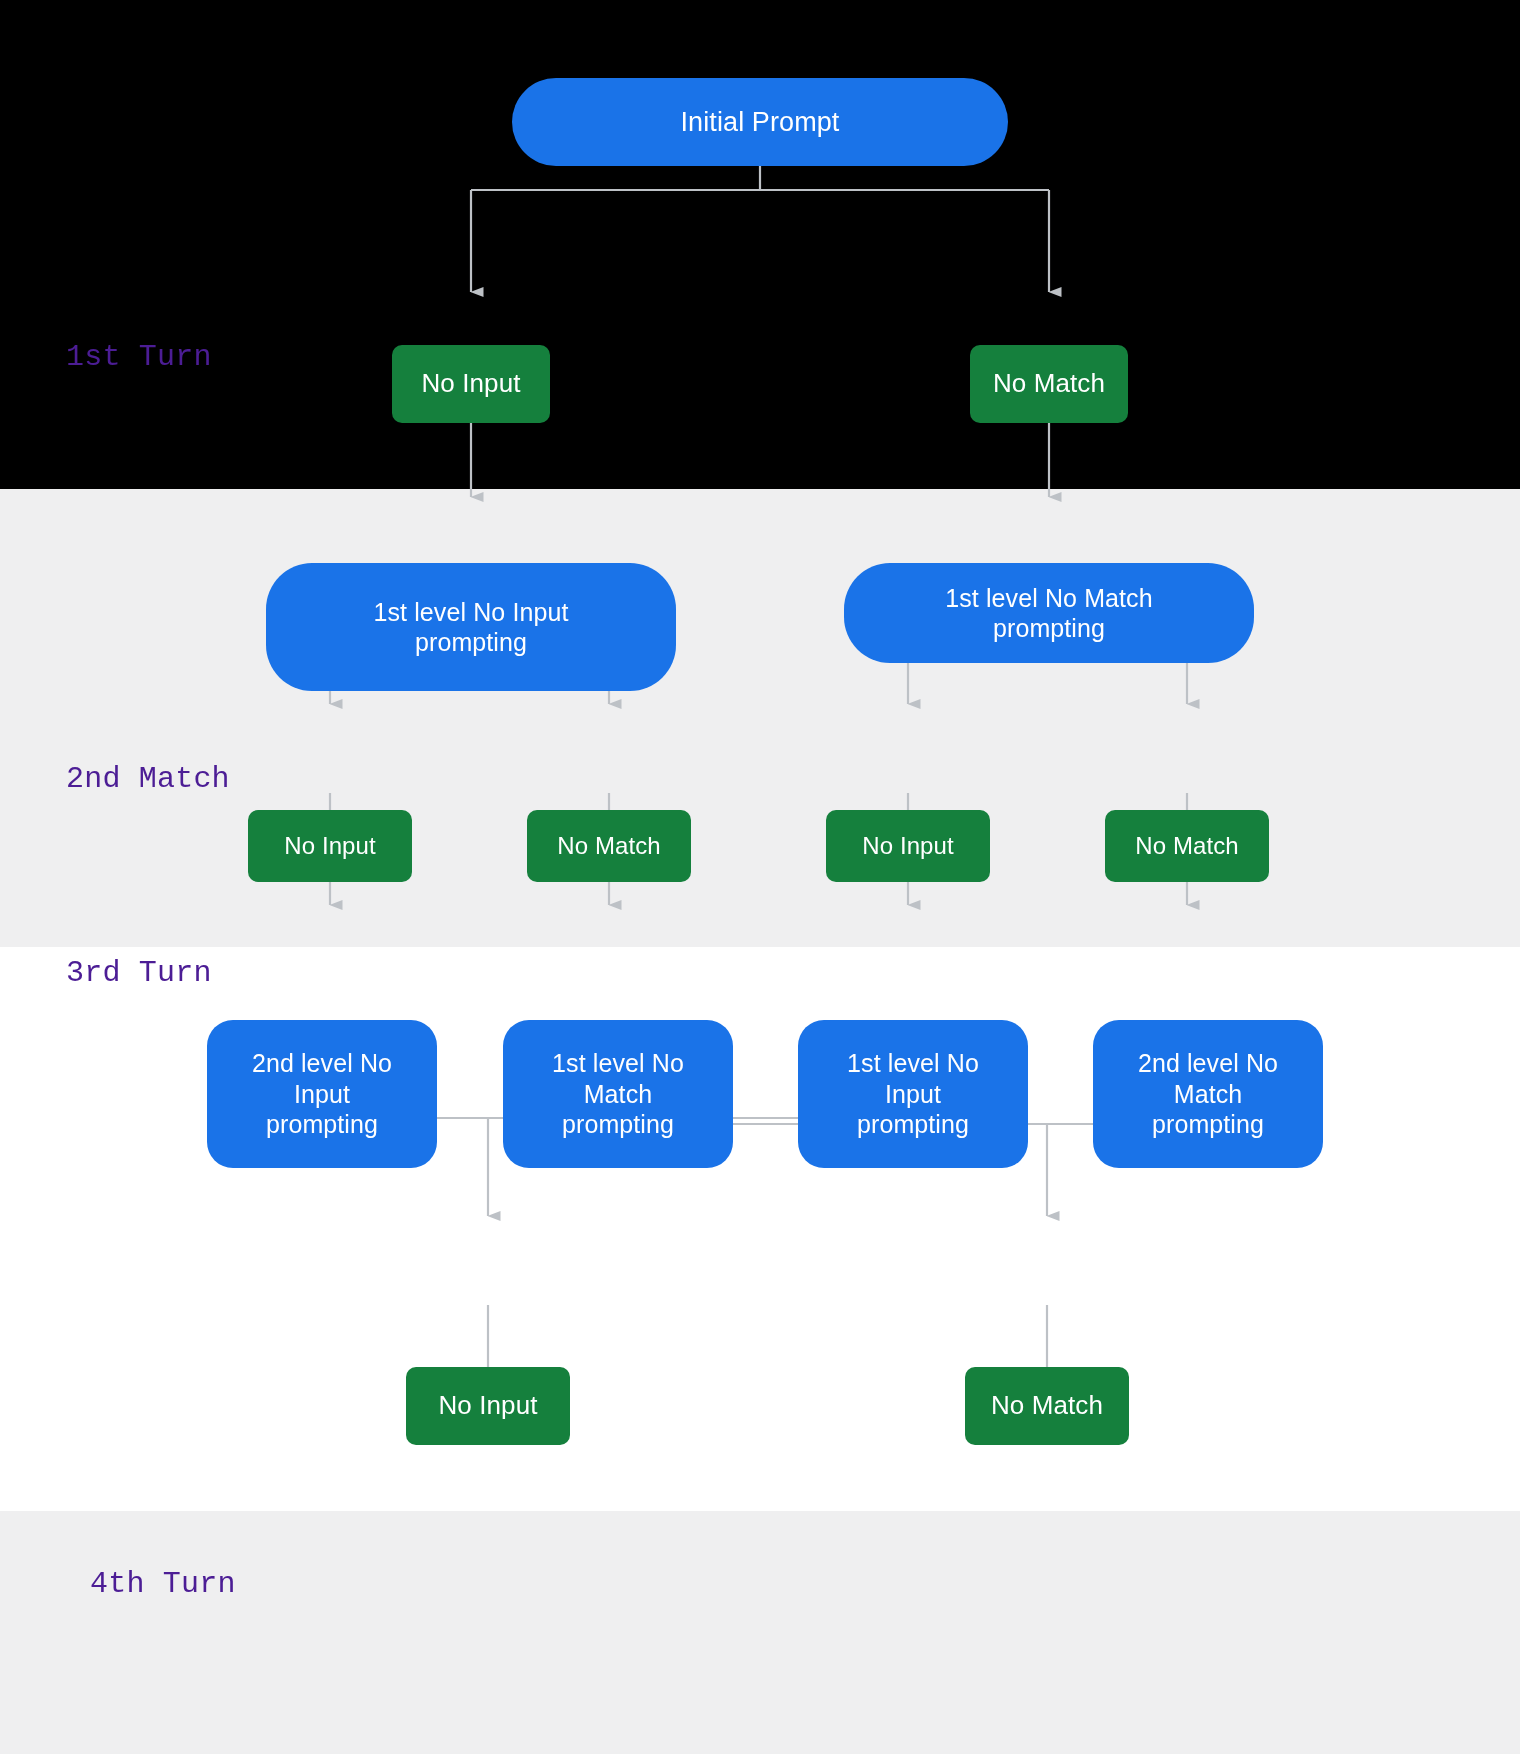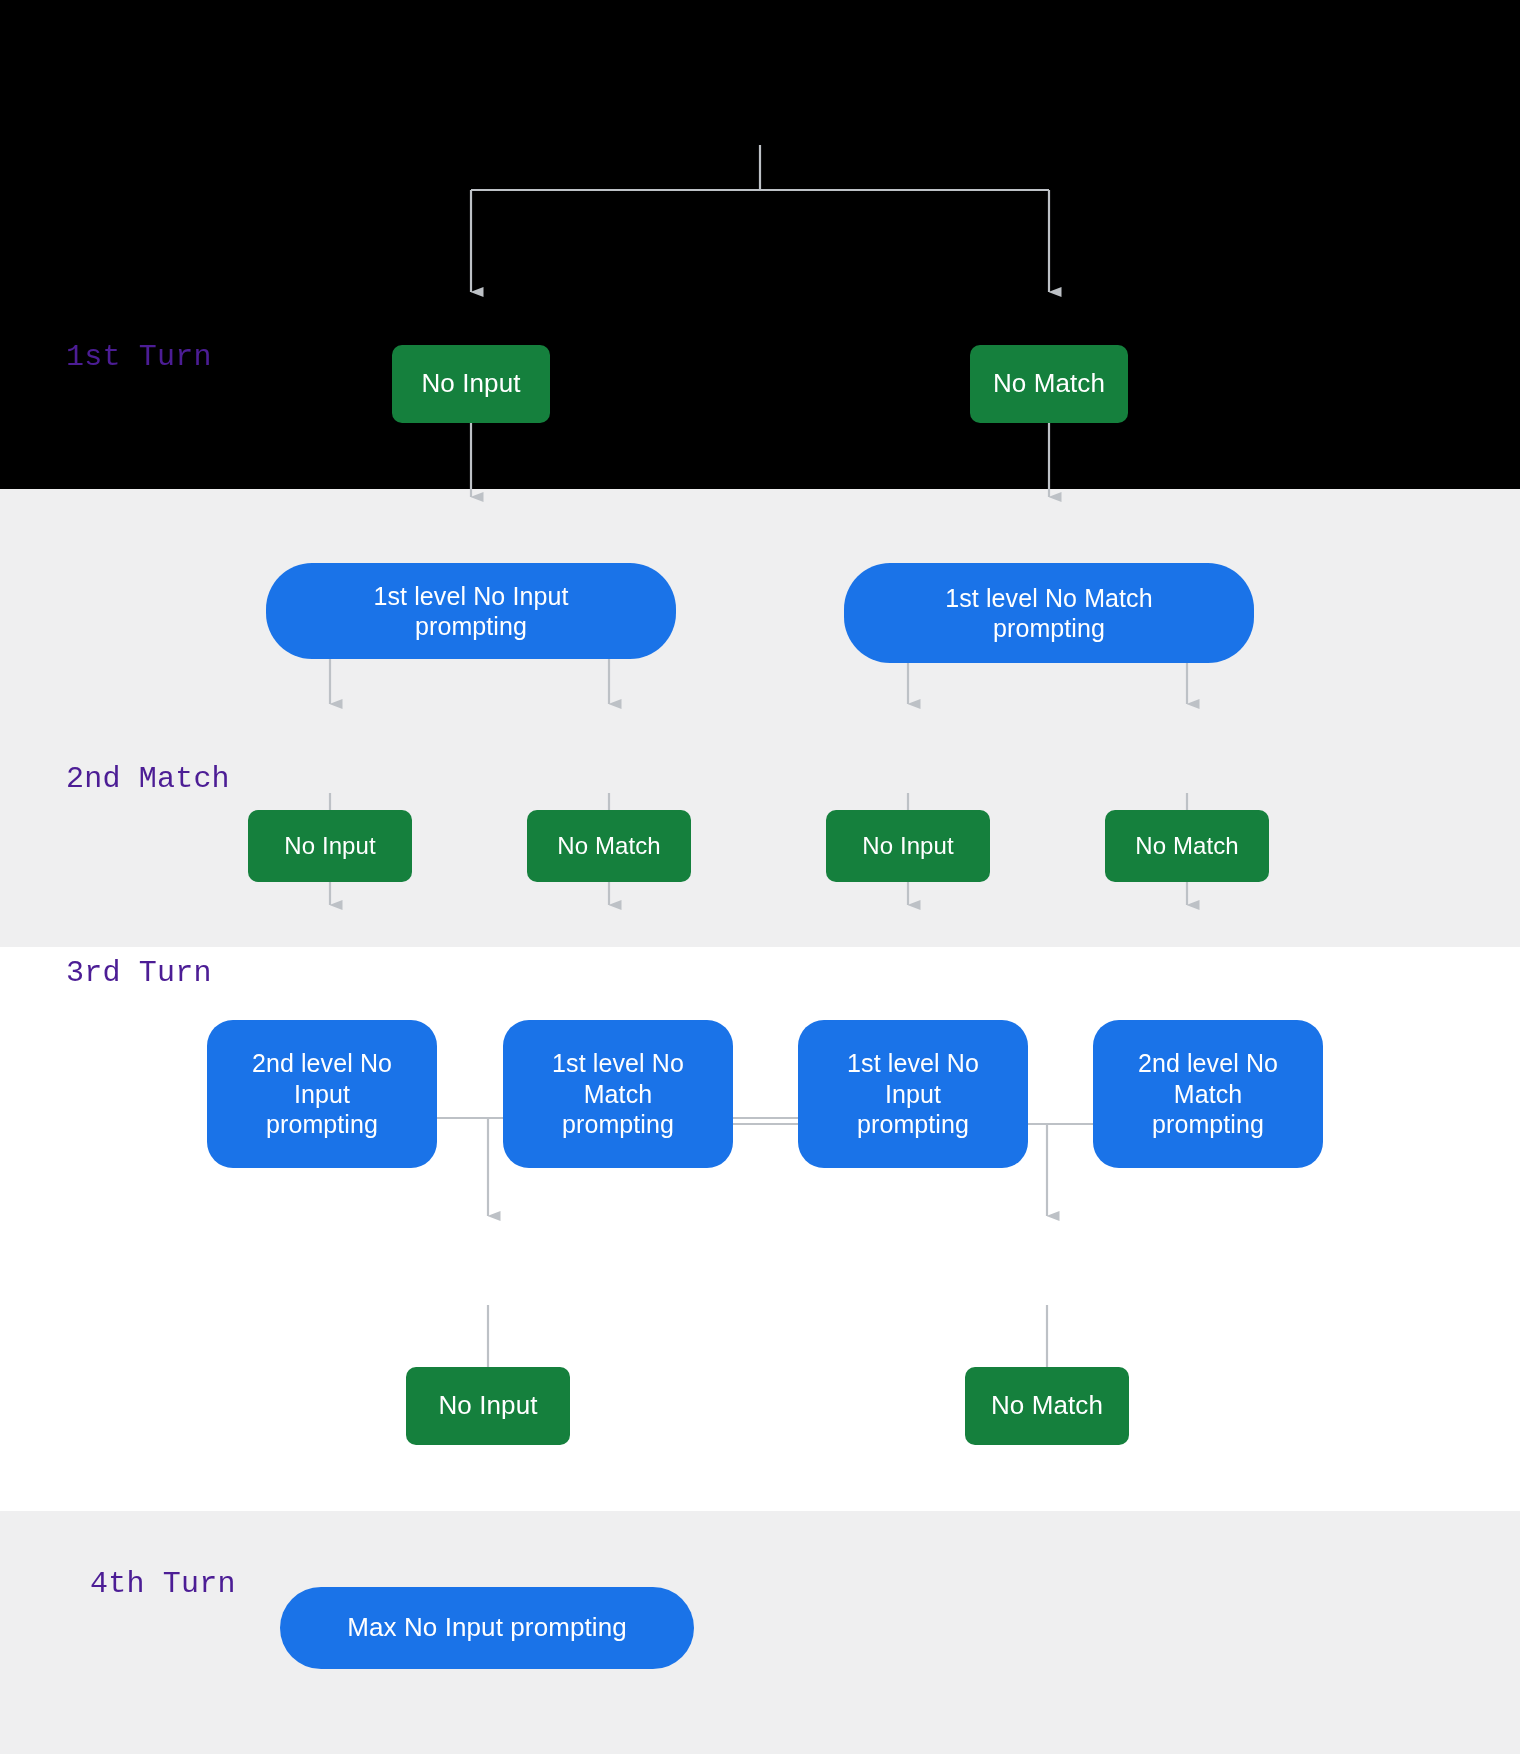--- a/index.html
+++ b/index.html
@@ -118,25 +118,26 @@
       <path d="M488,1305 L488,1425" marker-end="url(#arrowhead)"></path>
       <path d="M1047,1305 L1047,1425" marker-end="url(#arrowhead)"></path>
     </g>
   </svg>
 
   <div class="turn-label" style="left:66px;top:340px;">1st Turn</div>
   <div class="turn-label" style="left:66px;top:762px;">2nd Match</div>
   <div class="turn-label" style="left:66px;top:956px;text-align:center;">3rd Turn</div>
   <div class="turn-label" style="left:66px;top:1567px;margin-left:24px;">4th Turn</div>
 
+  <div class="node node-blue pill" style="left:512px;top:78px;width:496px;height:88px;font-size:27px;">Initial Prompt</div>
 
   <div class="node node-green" style="left:392px;top:345px;width:158px;height:78px;font-size:26px;">No Input</div>
   <div class="node node-green" style="left:970px;top:345px;width:158px;height:78px;font-size:26px;">No Match</div>
 
-  <div class="node node-blue pill" style="left:266px;top:563px;width:410px;height:96px;font-size:25px;">1st level No Input
+  <div class="node node-blue pill" style="left:266px;top:563px;width:410px;height:128px;font-size:25px;">1st level No Input
 prompting</div>
   <div class="node node-blue pill" style="left:844px;top:563px;width:410px;height:100px;font-size:25px;">1st level No Match
 prompting</div>
 
   <div class="node node-green" style="left:248px;top:810px;width:164px;height:72px;font-size:24px;">No Input</div>
   <div class="node node-green" style="left:527px;top:810px;width:164px;height:72px;font-size:24px;">No Match</div>
   <div class="node node-green" style="left:826px;top:810px;width:164px;height:72px;font-size:24px;">No Input</div>
   <div class="node node-green" style="left:1105px;top:810px;width:164px;height:72px;font-size:24px;">No Match</div>
 
   <div class="node node-blue rounded-lg" style="left:207px;top:1020px;width:230px;height:148px;font-size:25px;">2nd level No
@@ -148,15 +149,14 @@
   <div class="node node-blue rounded-lg" style="left:798px;top:1020px;width:230px;height:148px;font-size:25px;">1st level No
 Input
 prompting</div>
   <div class="node node-blue rounded-lg" style="left:1093px;top:1020px;width:230px;height:148px;font-size:25px;">2nd level No
 Match
 prompting</div>
 
   <div class="node node-green" style="left:406px;top:1367px;width:164px;height:78px;font-size:26px;">No Input</div>
   <div class="node node-green" style="left:965px;top:1367px;width:164px;height:78px;font-size:26px;">No Match</div>
 
-  <div class="node node-blue pill" style="left:280px;top:1587px;width:414px;height:82px;font-size:26px;">Max No Input prompting</div>
 
 </div>
 
 </body></html>

